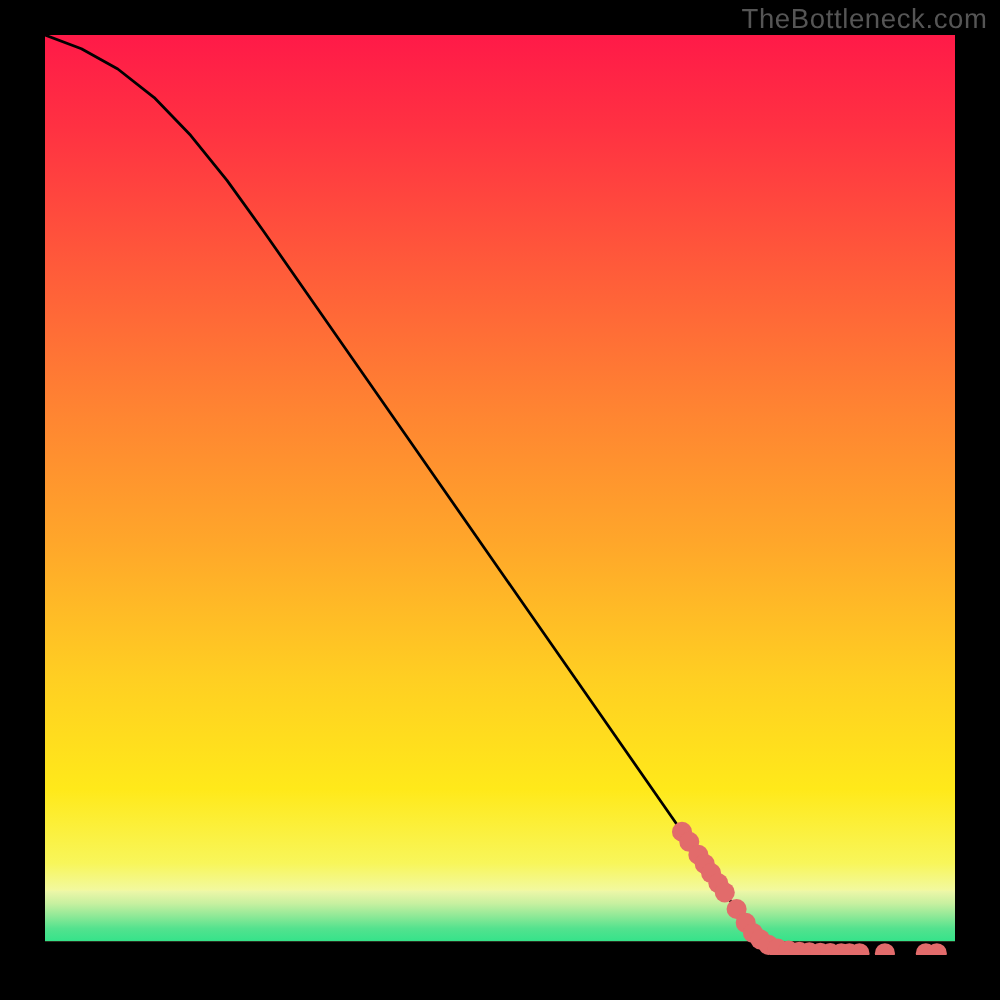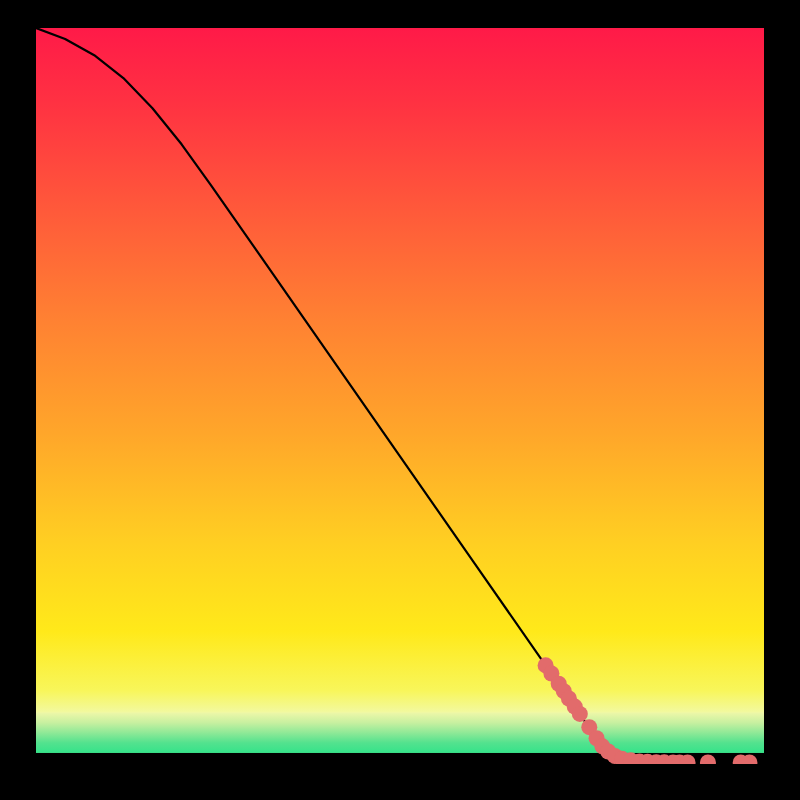--- a/index.html
+++ b/index.html
@@ -33,20 +33,21 @@
     top: 28px;
     width: 728px;
     height: 736px;
   }
   svg { display: block; }
 </style>
 </head>
 <body>
 
 <div class="stage">
+  <div class="watermark">TheBottleneck.com</div>
   <div class="plot">
     <svg id="plot-svg" viewBox="0 0 728 736" width="728" height="736">
         <defs>
           <linearGradient id="bg-grad" x1="0" y1="0" x2="0" y2="1">
             <stop offset="0%" stop-color="#ff1a48"></stop>
             <stop offset="10%" stop-color="#ff3142"></stop>
             <stop offset="25%" stop-color="#ff5a3a"></stop>
             <stop offset="40%" stop-color="#ff8232"></stop>
             <stop offset="55%" stop-color="#ffa62a"></stop>
             <stop offset="70%" stop-color="#ffcf22"></stop>

